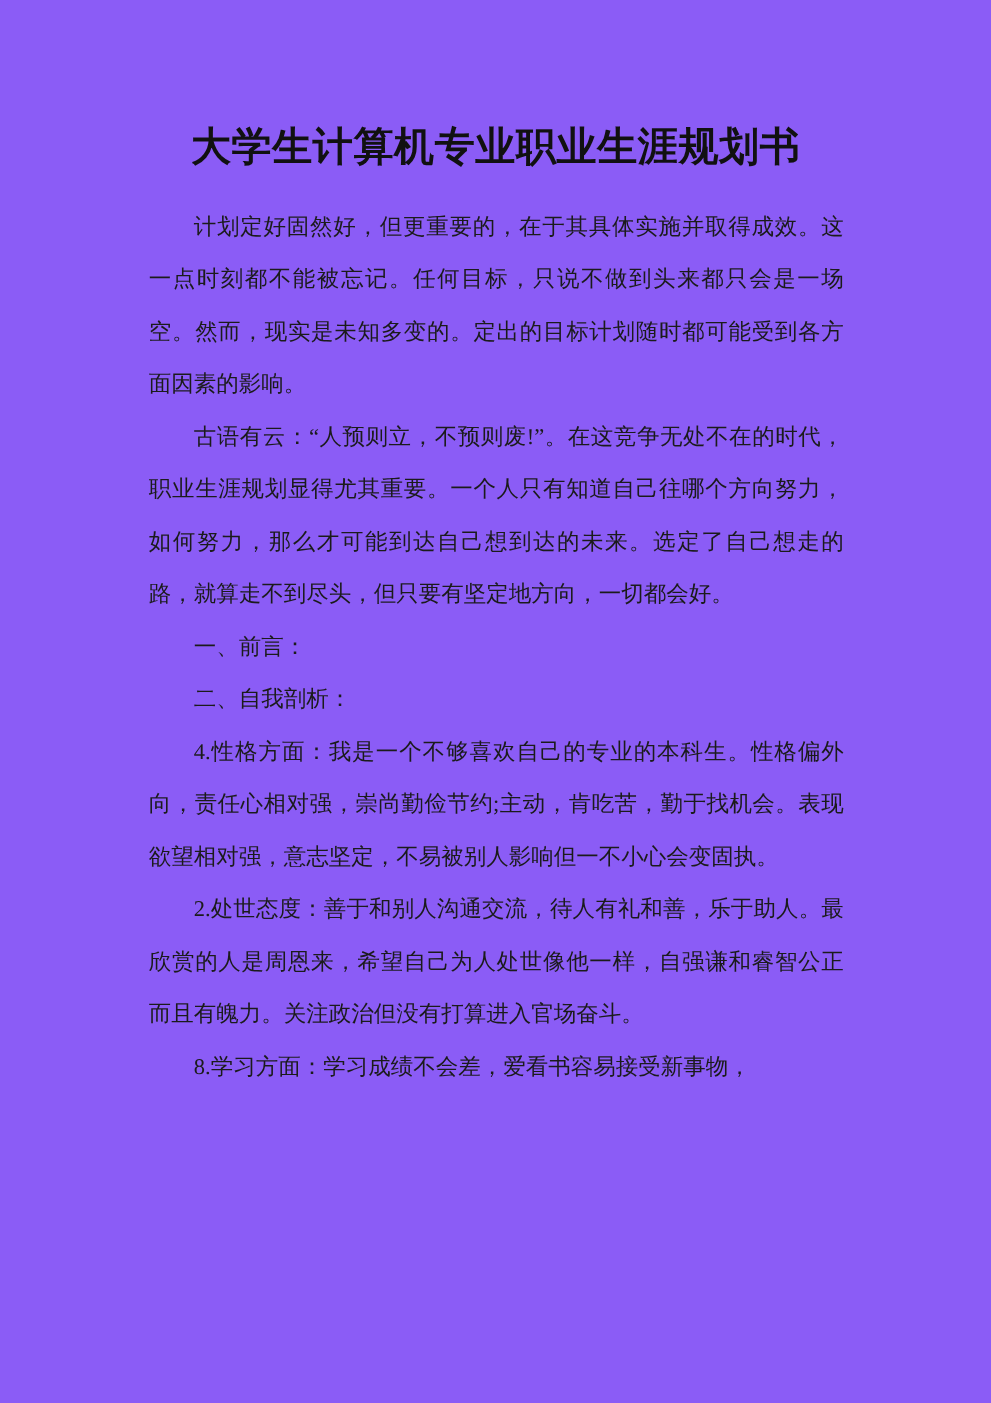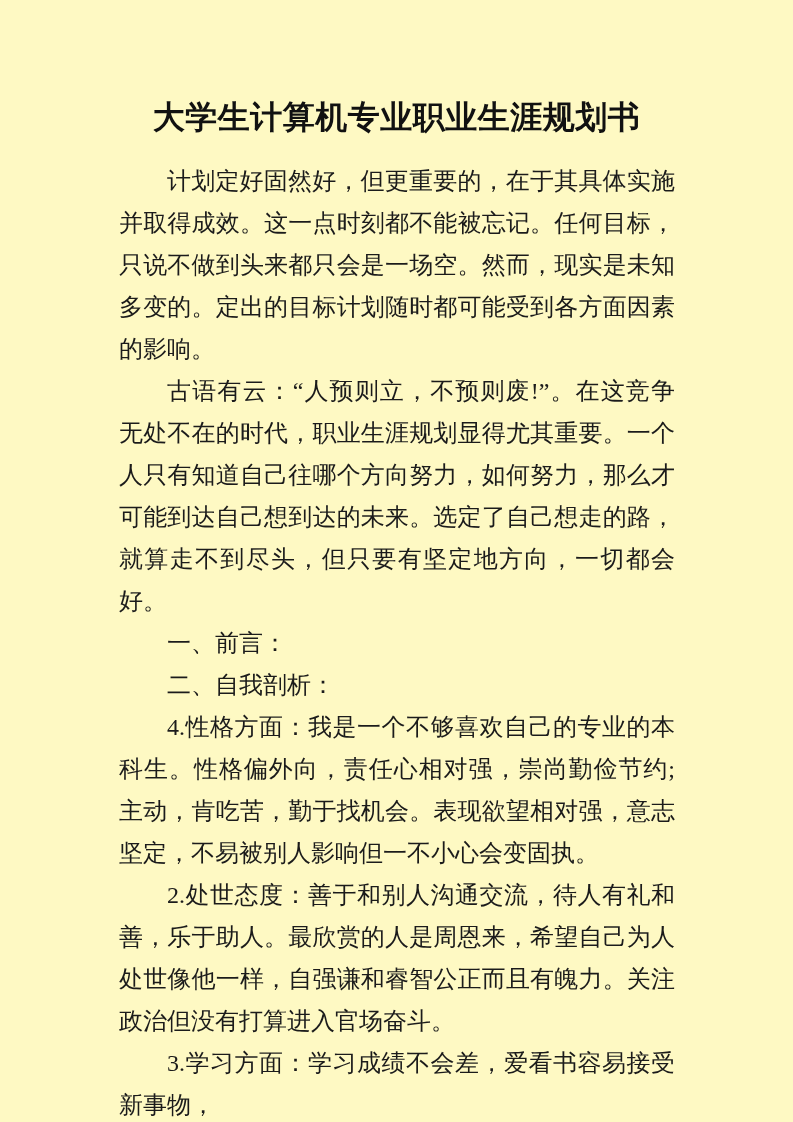--- a/index.html
+++ b/index.html
@@ -4,21 +4,21 @@
 <style>
   html, body {
     margin: 0;
     padding: 0;
     background: #ffffff;
   }
   .page {
     position: relative;
     width: 793px;
     height: 1122px;
-    background: #fef9c3;
+    background: #8b5cf6;
     overflow: hidden;
     box-sizing: border-box;
     padding-top: 95px;
     font-family: "Liberation Serif", "DejaVu Serif", serif;
     color: #1b1b1b;
   }
   .doc-title {
     margin: 0;
     padding: 0;
     width: 793px;
@@ -29,21 +29,21 @@
     letter-spacing: 0.5px;
     color: #111111;
   }
   .doc-body {
     margin: 21px 0 0 119px;
     width: 556px;
   }
   .para {
     margin: 0;
     padding: 0;
-    font-size: 24px;
+    font-size: 18px;
     line-height: 42px;
     text-indent: 2em;
     text-align: justify;
     text-justify: inter-character;
     word-break: break-all;
     font-kerning: none;
   }
 </style>
 </head>
 <body>
@@ -51,15 +51,15 @@
 <div class="page">
   <h1 class="doc-title">大学生计算机专业职业生涯规划书</h1>
 
   <div class="doc-body">
     <p class="para">计划定好固然好，但更重要的，在于其具体实施并取得成效。这一点时刻都不能被忘记。任何目标，只说不做到头来都只会是一场空。然而，现实是未知多变的。定出的目标计划随时都可能受到各方面因素的影响。</p>
     <p class="para">古语有云：“人预则立，不预则废!”。在这竞争无处不在的时代，职业生涯规划显得尤其重要。一个人只有知道自己往哪个方向努力，如何努力，那么才可能到达自己想到达的未来。选定了自己想走的路，就算走不到尽头，但只要有坚定地方向，一切都会好。</p>
     <p class="para">一、前言：</p>
     <p class="para">二、自我剖析：</p>
     <p class="para">4.性格方面：我是一个不够喜欢自己的专业的本科生。性格偏外向，责任心相对强，崇尚勤俭节约;主动，肯吃苦，勤于找机会。表现欲望相对强，意志坚定，不易被别人影响但一不小心会变固执。</p>
     <p class="para">2.处世态度：善于和别人沟通交流，待人有礼和善，乐于助人。最欣赏的人是周恩来，希望自己为人处世像他一样，自强谦和睿智公正而且有魄力。关注政治但没有打算进入官场奋斗。</p>
-    <p class="para">3.学习方面：学习成绩不会差，爱看书容易接受新事物，</p>
+    <p class="para">8.学习方面：学习成绩不会差，爱看书容易接受新事物，</p>
   </div>
 </div>
 
 </body></html>

